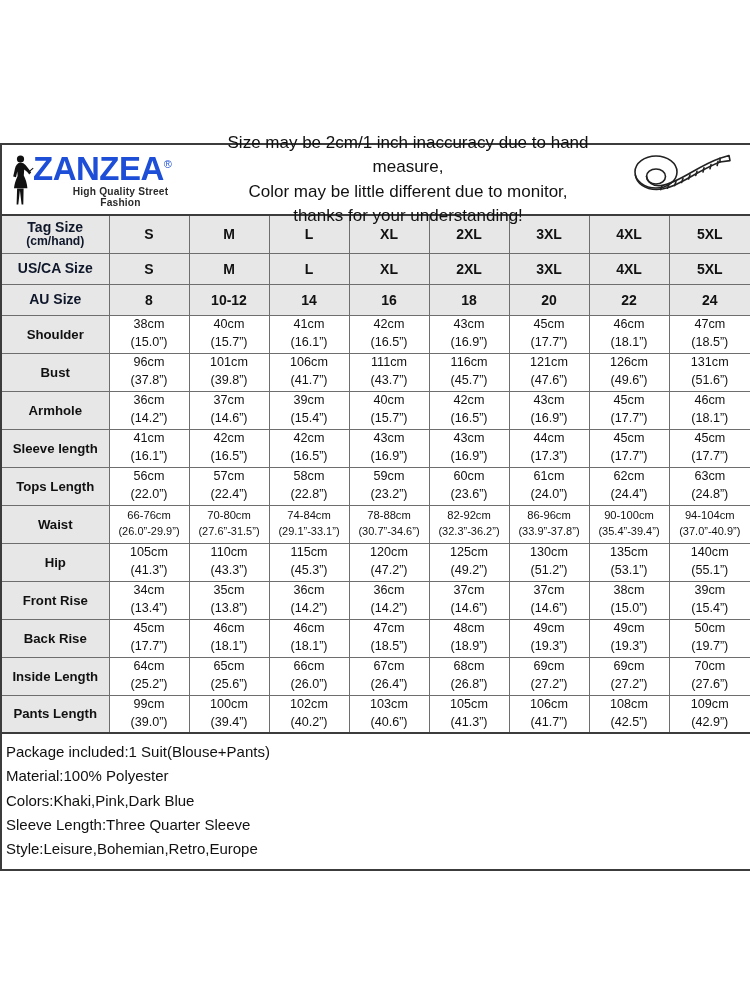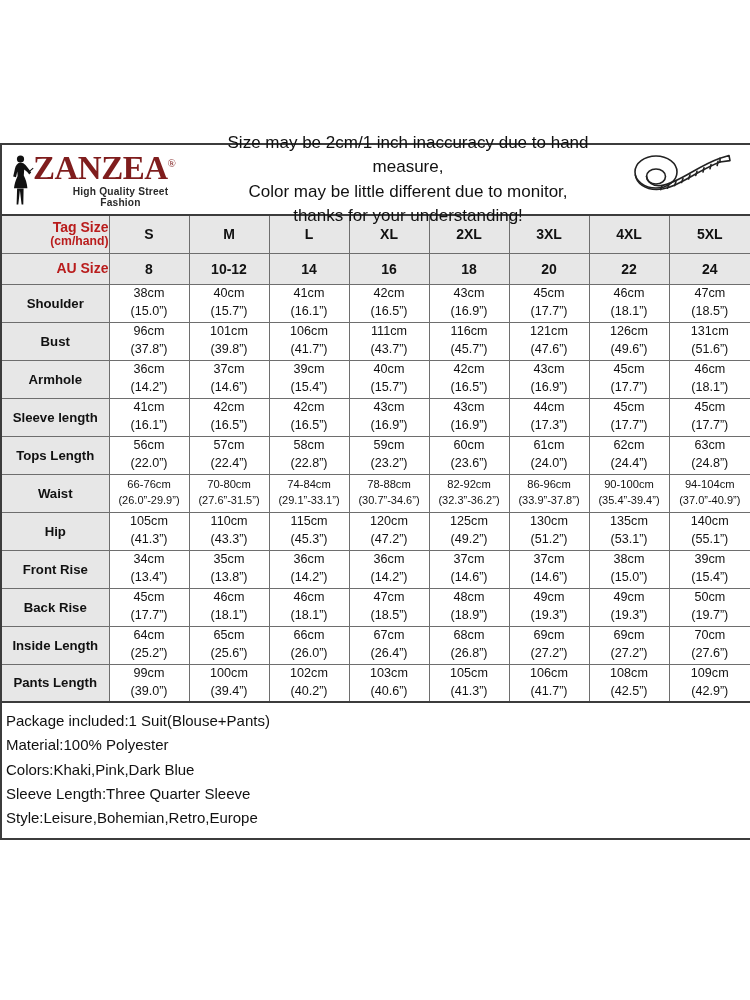--- a/index.html
+++ b/index.html
@@ -58,26 +58,26 @@
     flex: 0 0 180px;
   }
   .logo-figure { width: 26px; height: 52px; flex: 0 0 26px; }
   .logo-text-block {
     display: flex;
     flex-direction: column;
     align-items: flex-start;
     margin-left: -1px;
   }
   .logo-word {
-    font-family: Liberation Serif, serif;
+    font-family: Liberation Sans, sans-serif;
     font-size: 33px;
     font-weight: bold;
     letter-spacing: -0.5px;
     line-height: 1;
-    color: #7f1d1d;
+    color: #1d4ed8;
     position: relative;
     text-align: right;
   }
   .logo-reg {
     font-size: 11px;
     vertical-align: super;
     font-weight: normal;
   }
   .logo-tag {
     font-family: "Liberation Sans", sans-serif;
@@ -99,21 +99,21 @@
   }
   .tape-block {
     width: 120px;
     flex: 0 0 120px;
     display: flex;
     align-items: center;
     justify-content: center;
   }
   
   tr.hdr td { background: #e7e7e7; height: 31px; }
-  tr.hdr td.rowlabel { font-size: 14px; font-weight: bold; color: #b91c1c; line-height: 1.12; text-align: right; }
+  tr.hdr td.rowlabel { font-size: 14px; font-weight: bold; color: #0f172a; line-height: 1.12; }
   tr.hdr td.val { font-size: 14px; font-weight: bold; color: #111; }
   tr.hdr-tag td { height: 38px; }
   .rowlabel-sub { display: block; font-size: 12.2px; font-weight: bold; }
   
   tr.meas td { height: 38px; }
   tr.meas td.rowlabel {
     background: #e7e7e7;
     font-size: 13.2px;
     font-weight: bold;
     color: #111;
@@ -211,20 +211,31 @@
             <td class="val">S</td>
             <td class="val">M</td>
             <td class="val">L</td>
             <td class="val">XL</td>
             <td class="val">2XL</td>
             <td class="val">3XL</td>
             <td class="val">4XL</td>
             <td class="val">5XL</td>
           </tr>
           <tr class="hdr">
+            <td class="rowlabel">US/CA Size</td>
+            <td class="val">S</td>
+            <td class="val">M</td>
+            <td class="val">L</td>
+            <td class="val">XL</td>
+            <td class="val">2XL</td>
+            <td class="val">3XL</td>
+            <td class="val">4XL</td>
+            <td class="val">5XL</td>
+          </tr>
+          <tr class="hdr">
             <td class="rowlabel">AU Size</td>
             <td class="val">8</td>
             <td class="val">10-12</td>
             <td class="val">14</td>
             <td class="val">16</td>
             <td class="val">18</td>
             <td class="val">20</td>
             <td class="val">22</td>
             <td class="val">24</td>
           </tr>

